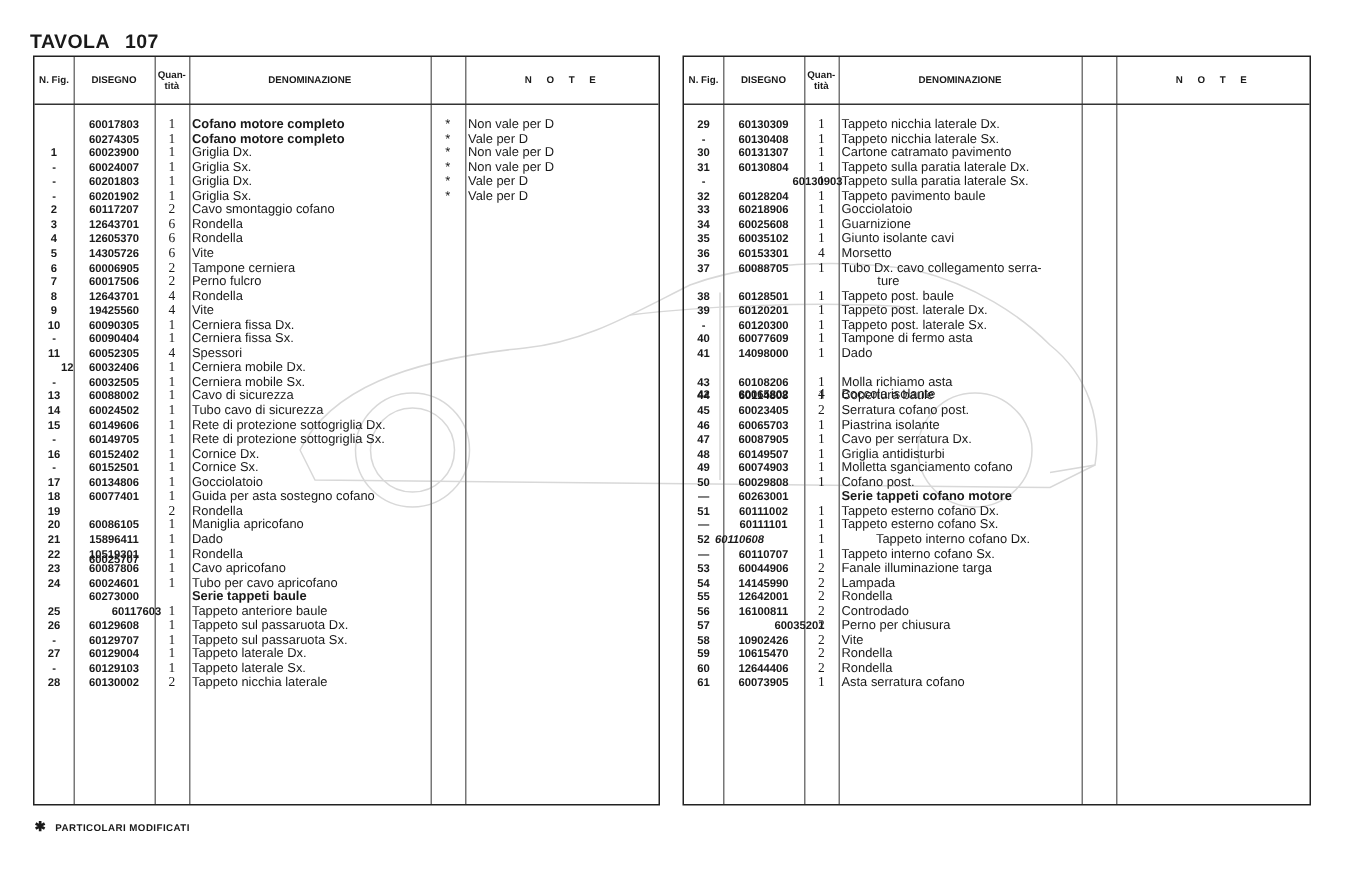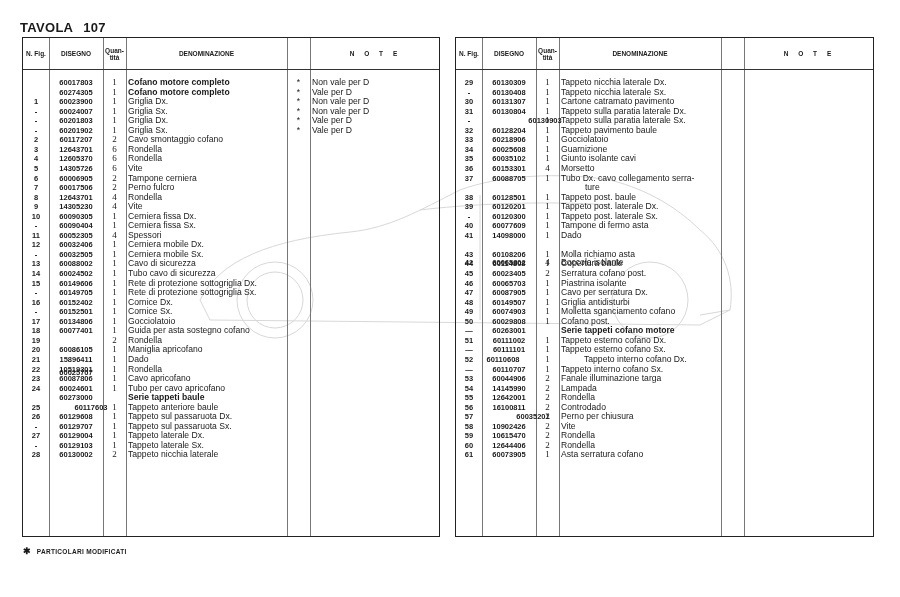--- a/index.html
+++ b/index.html
@@ -146,21 +146,21 @@
         <span class="den" style="left: 103px; width: 161px; white-space: pre;">Perno fulcro</span>
       </div>
       <div class="row" style="top: 154.6px;">
         <span class="fig" style="left: 0px; width: 26px;">8</span>
         <span class="dis" style="left: 26px; width: 54px;">12643701</span>
         <span class="qty" style="left: 80px; width: 23px;">4</span>
         <span class="den" style="left: 103px; width: 161px; white-space: pre;">Rondella</span>
       </div>
       <div class="row" style="top: 164.15px;">
         <span class="fig" style="left: 0px; width: 26px;">9</span>
-        <span class="dis" style="left: 26px; width: 54px;">14305230</span>
+        <span class="dis" style="left: 26px; width: 54px;">19425560</span>
         <span class="qty" style="left: 80px; width: 23px;">4</span>
         <span class="den" style="left: 103px; width: 161px; white-space: pre;">Vite</span>
       </div>
       <div class="row" style="top: 173.7px;">
         <span class="fig" style="left: 0px; width: 26px;">10</span>
         <span class="dis" style="left: 26px; width: 54px;">60090305</span>
         <span class="qty" style="left: 80px; width: 23px;">1</span>
         <span class="den" style="left: 103px; width: 161px; white-space: pre;">Cerniera fissa Dx.</span>
       </div>
       <div class="row" style="top: 183.25px;">
@@ -169,21 +169,21 @@
         <span class="qty" style="left: 80px; width: 23px;">1</span>
         <span class="den" style="left: 103px; width: 161px; white-space: pre;">Cerniera fissa Sx.</span>
       </div>
       <div class="row" style="top: 192.8px;">
         <span class="fig" style="left: 0px; width: 26px;">11</span>
         <span class="dis" style="left: 26px; width: 54px;">60052305</span>
         <span class="qty" style="left: 80px; width: 23px;">4</span>
         <span class="den" style="left: 103px; width: 161px; white-space: pre;">Spessori</span>
       </div>
       <div class="row" style="top: 202.35px;">
-        <span class="fig" style="left: 0px; width: 26px;">12</span>
+        <span class="fig" style="left: 0px; width: 26px; text-align: right;">12</span>
         <span class="dis" style="left: 26px; width: 54px;">60032406</span>
         <span class="qty" style="left: 80px; width: 23px;">1</span>
         <span class="den" style="left: 103px; width: 161px; white-space: pre;">Cerniera mobile Dx.</span>
       </div>
       <div class="row" style="top: 211.9px;">
         <span class="fig" style="left: 0px; width: 26px;">-</span>
         <span class="dis" style="left: 26px; width: 54px;">60032505</span>
         <span class="qty" style="left: 80px; width: 23px;">1</span>
         <span class="den" style="left: 103px; width: 161px; white-space: pre;">Cerniera mobile Sx.</span>
       </div>
@@ -499,21 +499,21 @@
         <span class="den" style="left: 103px; width: 162px; white-space: pre;">Tappeto esterno cofano Dx.</span>
       </div>
       <div class="row" style="top: 307.4px;">
         <span class="fig" style="left: 0px; width: 26px;">—</span>
         <span class="dis" style="left: 26px; width: 54px;">60111101</span>
         <span class="qty" style="left: 80px; width: 23px;">1</span>
         <span class="den" style="left: 103px; width: 162px; white-space: pre;">Tappeto esterno cofano Sx.</span>
       </div>
       <div class="row" style="top: 316.95px;">
         <span class="fig" style="left: 0px; width: 26px;">52</span>
-        <span class="dis" style="left: 20px; width: 54px;">60110608</span>
+        <span class="dis" style="left: 10px; width: 54px; font-style: italic;">60110608</span>
         <span class="qty" style="left: 80px; width: 23px;">1</span>
         <span class="den" style="left: 86px; width: 162px; white-space: pre; margin-left: 40px;">Tappeto interno cofano Dx.</span>
       </div>
       <div class="row" style="top: 326.5px;">
         <span class="fig" style="left: 0px; width: 26px;">—</span>
         <span class="dis" style="left: 26px; width: 54px;">60110707</span>
         <span class="qty" style="left: 80px; width: 23px;">1</span>
         <span class="den" style="left: 103px; width: 162px; white-space: pre;">Tappeto interno cofano Sx.</span>
       </div>
       <div class="row" style="top: 336.05px;">

